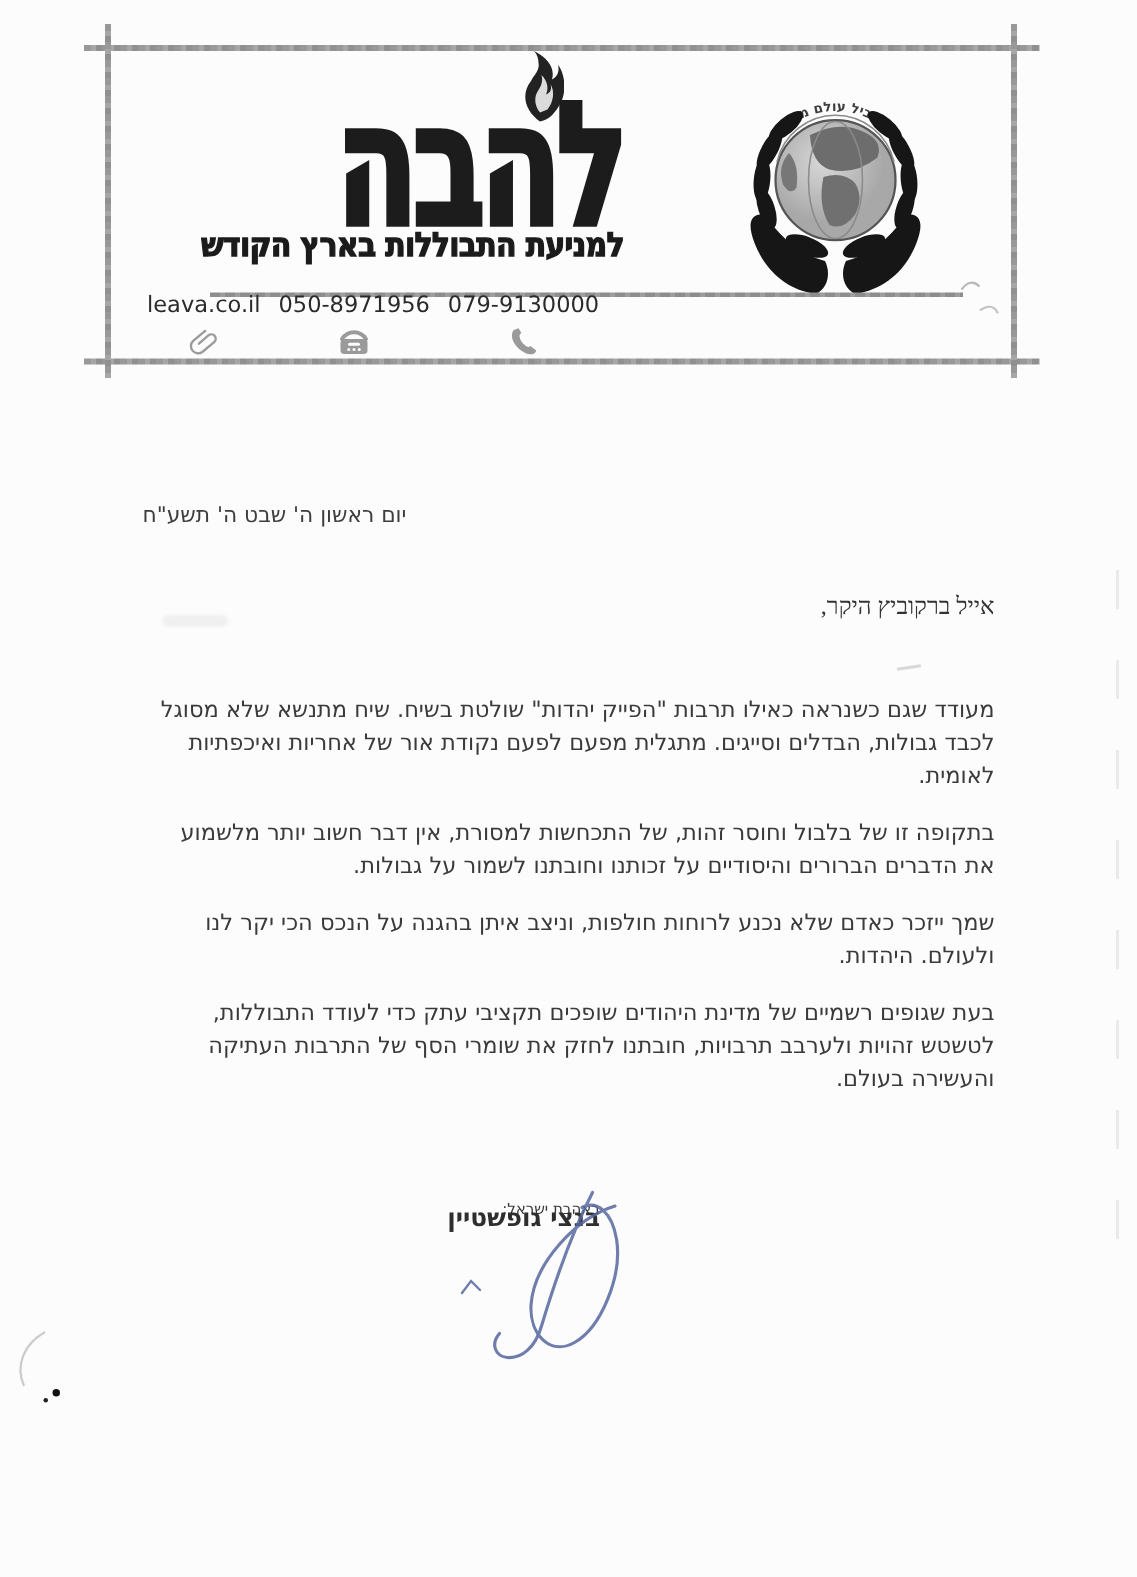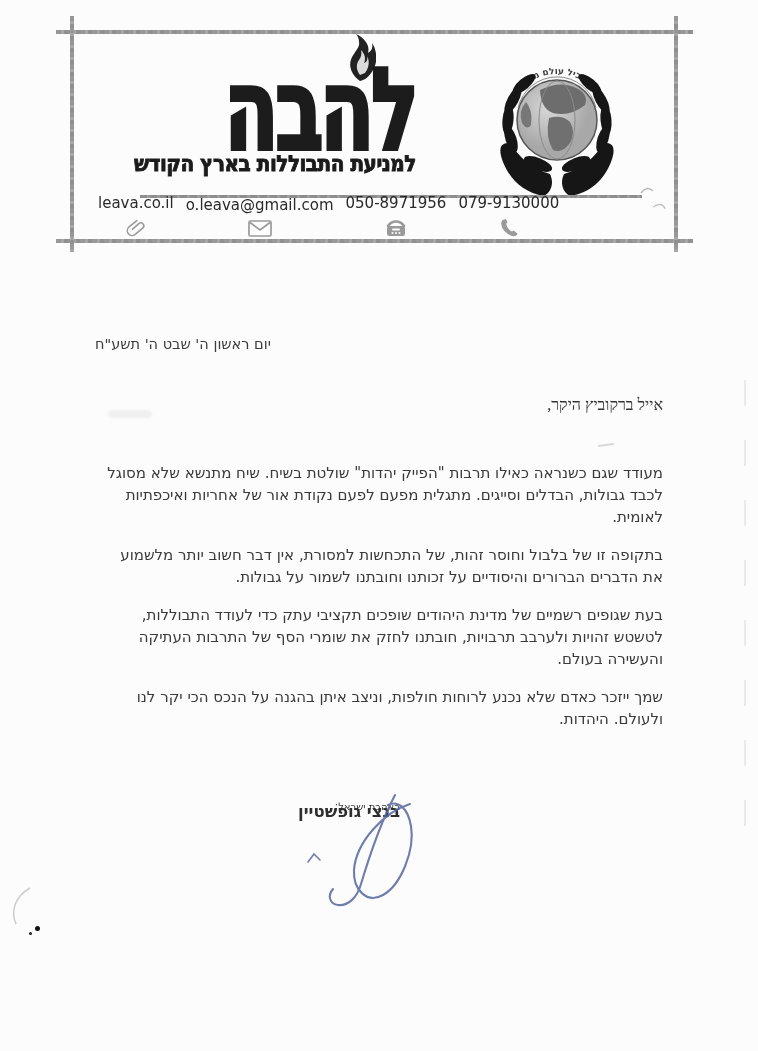--- a/index.html
+++ b/index.html
@@ -109,29 +109,20 @@
 <div class="abs contacts">
   <span class="contact-item">
     <span>leava.co.il</span>
     <span>
       <svg width="19" height="20" viewBox="0 0 22 22" style="transform:rotate(12deg);">
         <path d="M8 13 L14 5 a3.4 3.4 0 0 1 5.4 4.1 l-7.5 9.6 a5.6 5.6 0 0 1 -8.7 -7 l7.5 -9.4" fill="none" stroke="#9a9a9a" stroke-width="1.8" stroke-linecap="round"></path>
       </svg>
     </span>
   </span>
   <span class="contact-item">
-    <span>o.leava@gmail.com</span>
-    <span>
-      <svg width="24" height="17" viewBox="0 0 24 17">
-        <rect x="1" y="1" width="22" height="15" rx="1.5" fill="#fdfdfd" stroke="#9a9a9a" stroke-width="1.7"></rect>
-        <path d="M2 2.5 L12 10 L22 2.5" fill="none" stroke="#9a9a9a" stroke-width="1.7"></path>
-      </svg>
-    </span>
-  </span>
-  <span class="contact-item">
     <span>050-8971956</span>
     <span>
       <svg width="24" height="20" viewBox="0 0 24 20">
         <path d="M4 8 C8 2 16 2 20 8" fill="none" stroke="#9a9a9a" stroke-width="2.6" stroke-linecap="round"></path>
         <rect x="3" y="8" width="18" height="10" rx="2.5" fill="#9a9a9a"></rect>
         <rect x="8" y="10.5" width="8" height="2" rx="1" fill="#fdfdfd"></rect>
         <circle cx="8.5" cy="15" r="1" fill="#fdfdfd"></circle>
           <circle cx="12" cy="15" r="1" fill="#fdfdfd"></circle>
           <circle cx="15.5" cy="15" r="1" fill="#fdfdfd"></circle>
       </svg>
@@ -146,22 +137,22 @@
     </span>
   </span>
 </div>
 
 <div class="abs date">יום ראשון ה' שבט ה' תשע"ח</div>
 
 <div class="abs letter-body">
   <p class="greeting">אייל ברקוביץ היקר,</p>
   <p class="para">מעודד שגם כשנראה כאילו תרבות "הפייק יהדות" שולטת בשיח. שיח מתנשא שלא מסוגל לכבד גבולות, הבדלים וסייגים. מתגלית מפעם לפעם נקודת אור של אחריות ואיכפתיות לאומית.</p>
   <p class="para">בתקופה זו של בלבול וחוסר זהות, של התכחשות למסורת, אין דבר חשוב יותר מלשמוע את הדברים הברורים והיסודיים על זכותנו וחובתנו לשמור על גבולות.</p>
+  <p class="para">שמך ייזכר כאדם שלא נכנע לרוחות חולפות, וניצב איתן בהגנה על הנכס הכי יקר לנו ולעולם. היהדות.</p>
   <p class="para">בעת שגופים רשמיים של מדינת היהודים שופכים תקציבי עתק כדי לעודד התבוללות, לטשטש זהויות ולערבב תרבויות, חובתנו לחזק את שומרי הסף של התרבות העתיקה והעשירה בעולם.</p>
-  <p class="para">שמך ייזכר כאדם שלא נכנע לרוחות חולפות, וניצב איתן בהגנה על הנכס הכי יקר לנו ולעולם. היהדות.</p>
 </div>
 
 <div class="abs closing">באהבת ישראל;</div>
 <div class="abs signer">בנצי גופשטיין</div>
 
 <div class="abs" style="left:298px;top:792px;width:155px;height:120px;">
   <svg width="155" height="120" viewBox="0 0 155 120">
     <g fill="none" stroke="#56689f" stroke-width="2.1" opacity="0.85" stroke-linecap="round">
       <path d="M112 12 C86 20 58 50 56 78 C55 98 69 112 85 103 C103 93 117 58 113 34 C110 16 100 8 90 13"></path>
       <path d="M97 3 C82 32 72 62 63 92 C59 106 50 114 40 113 C32 112 29 104 35 97"></path>

